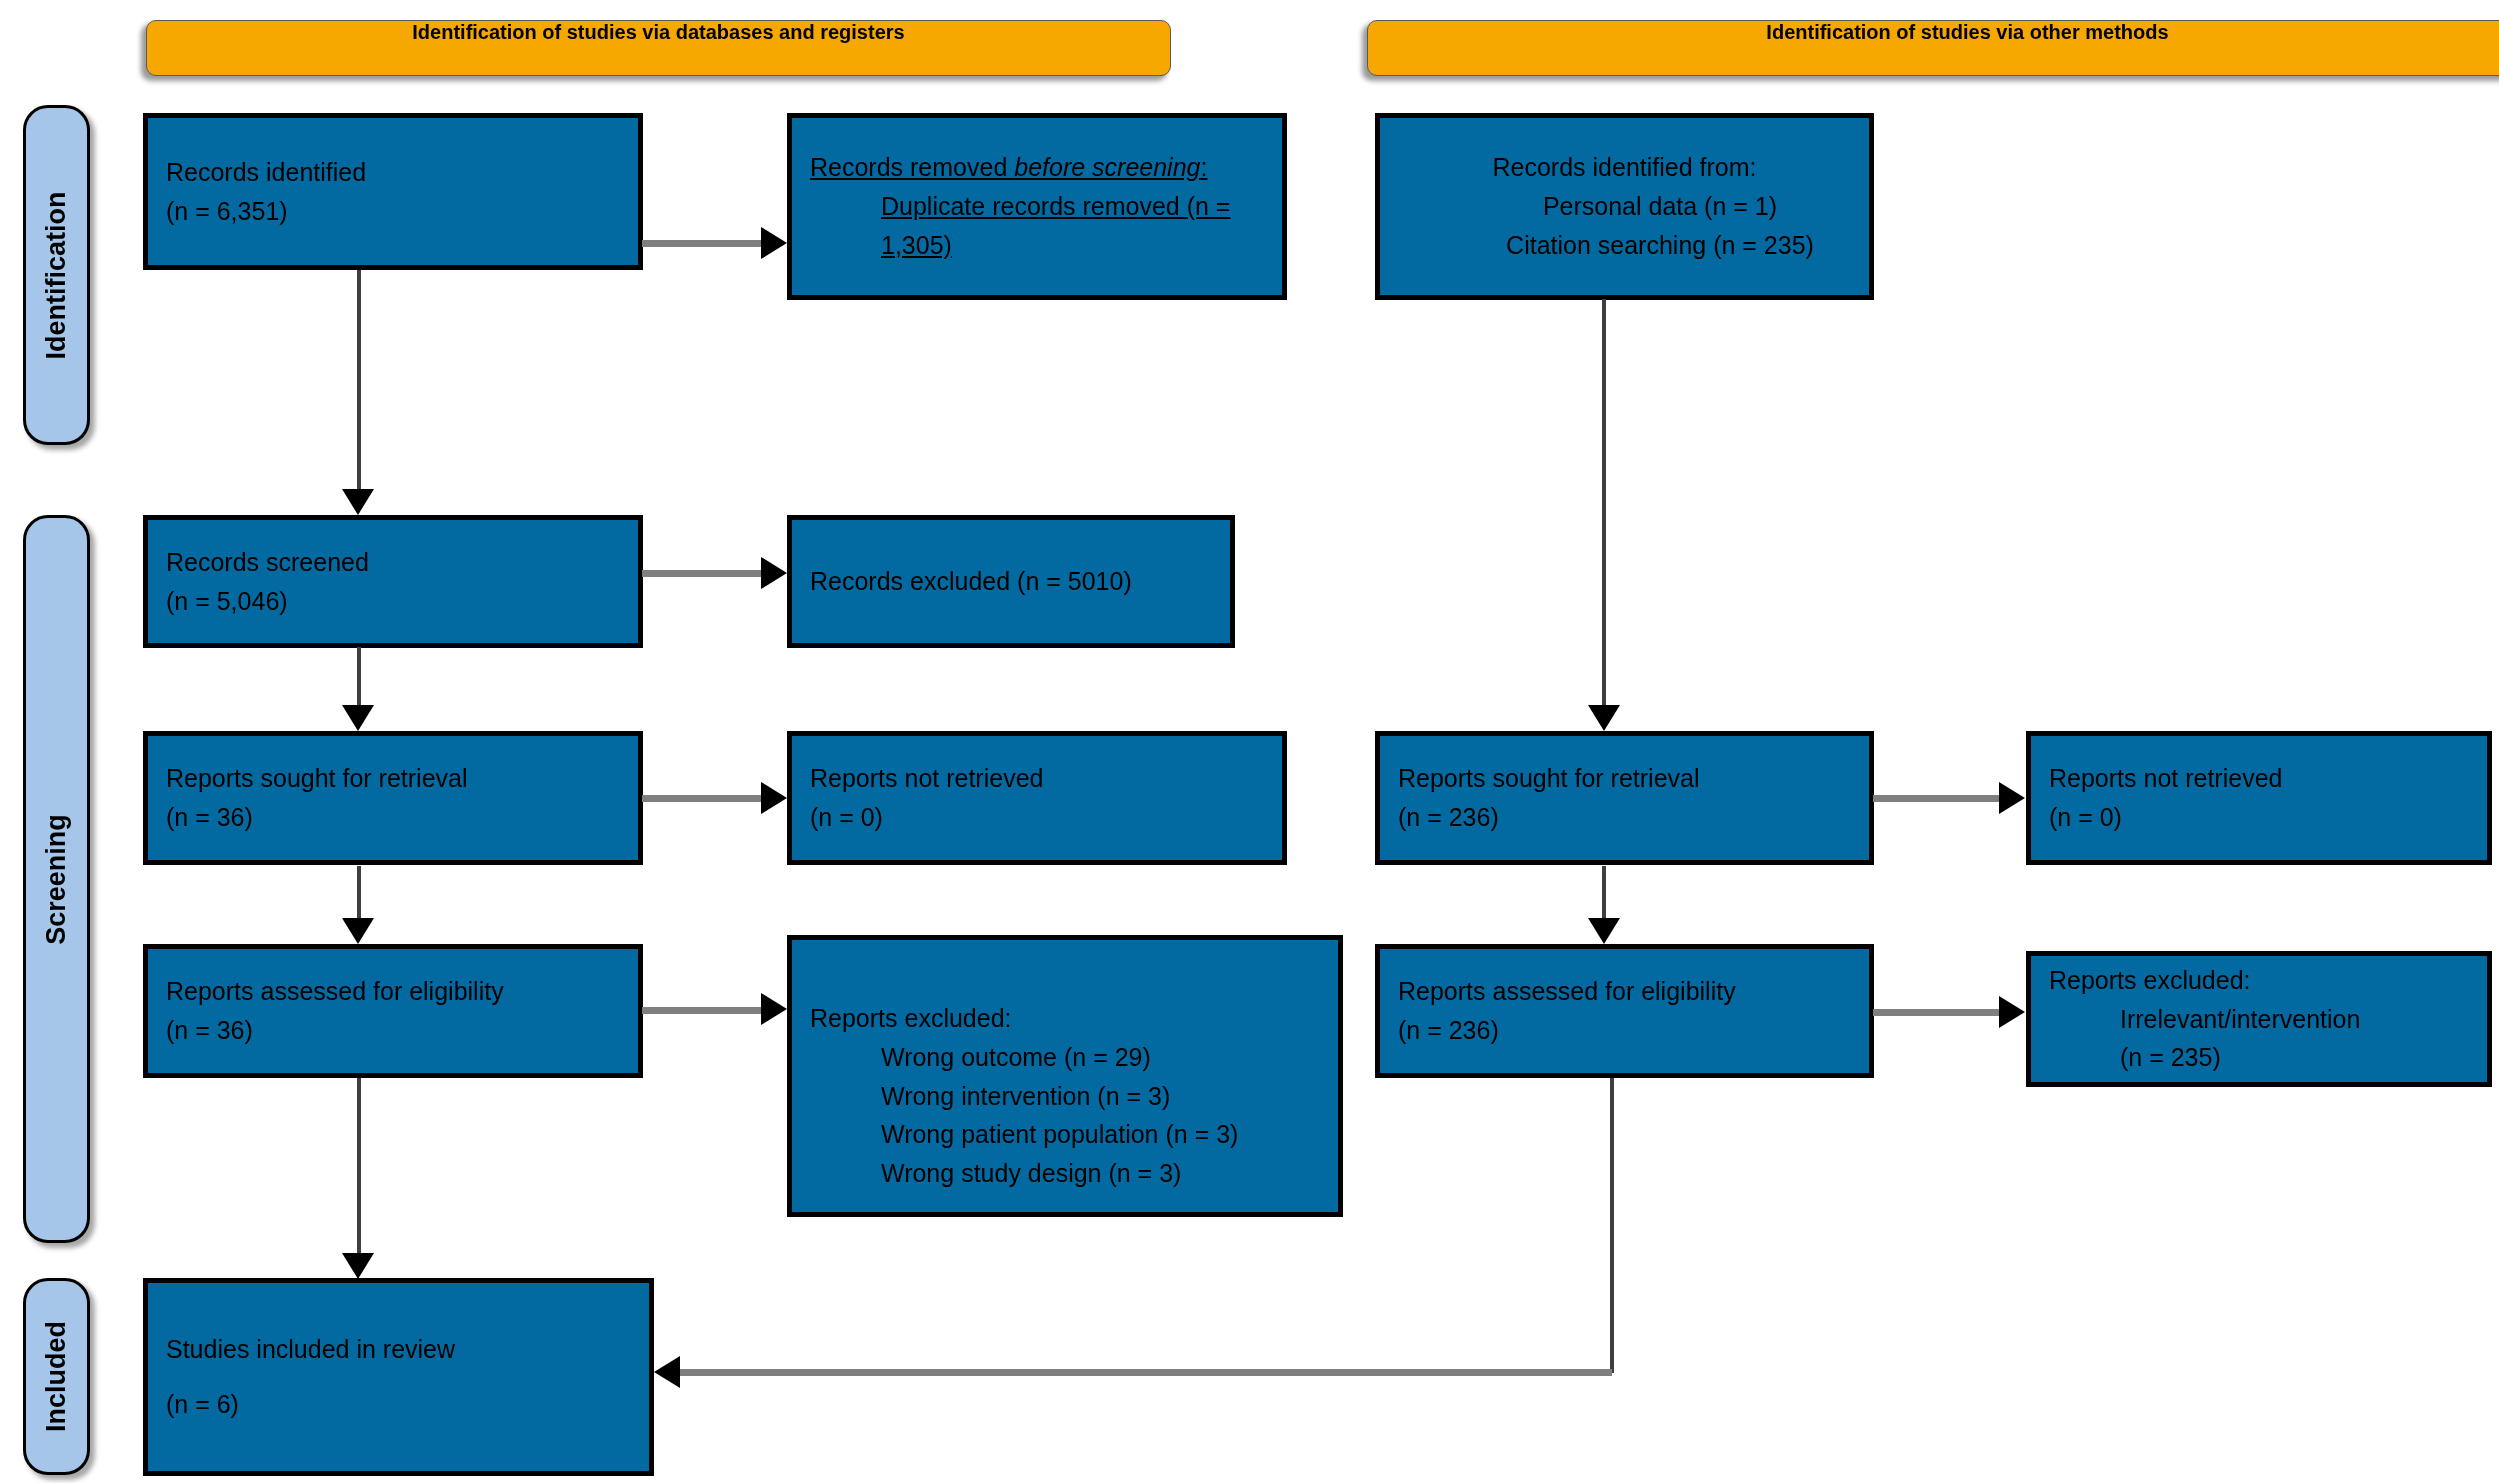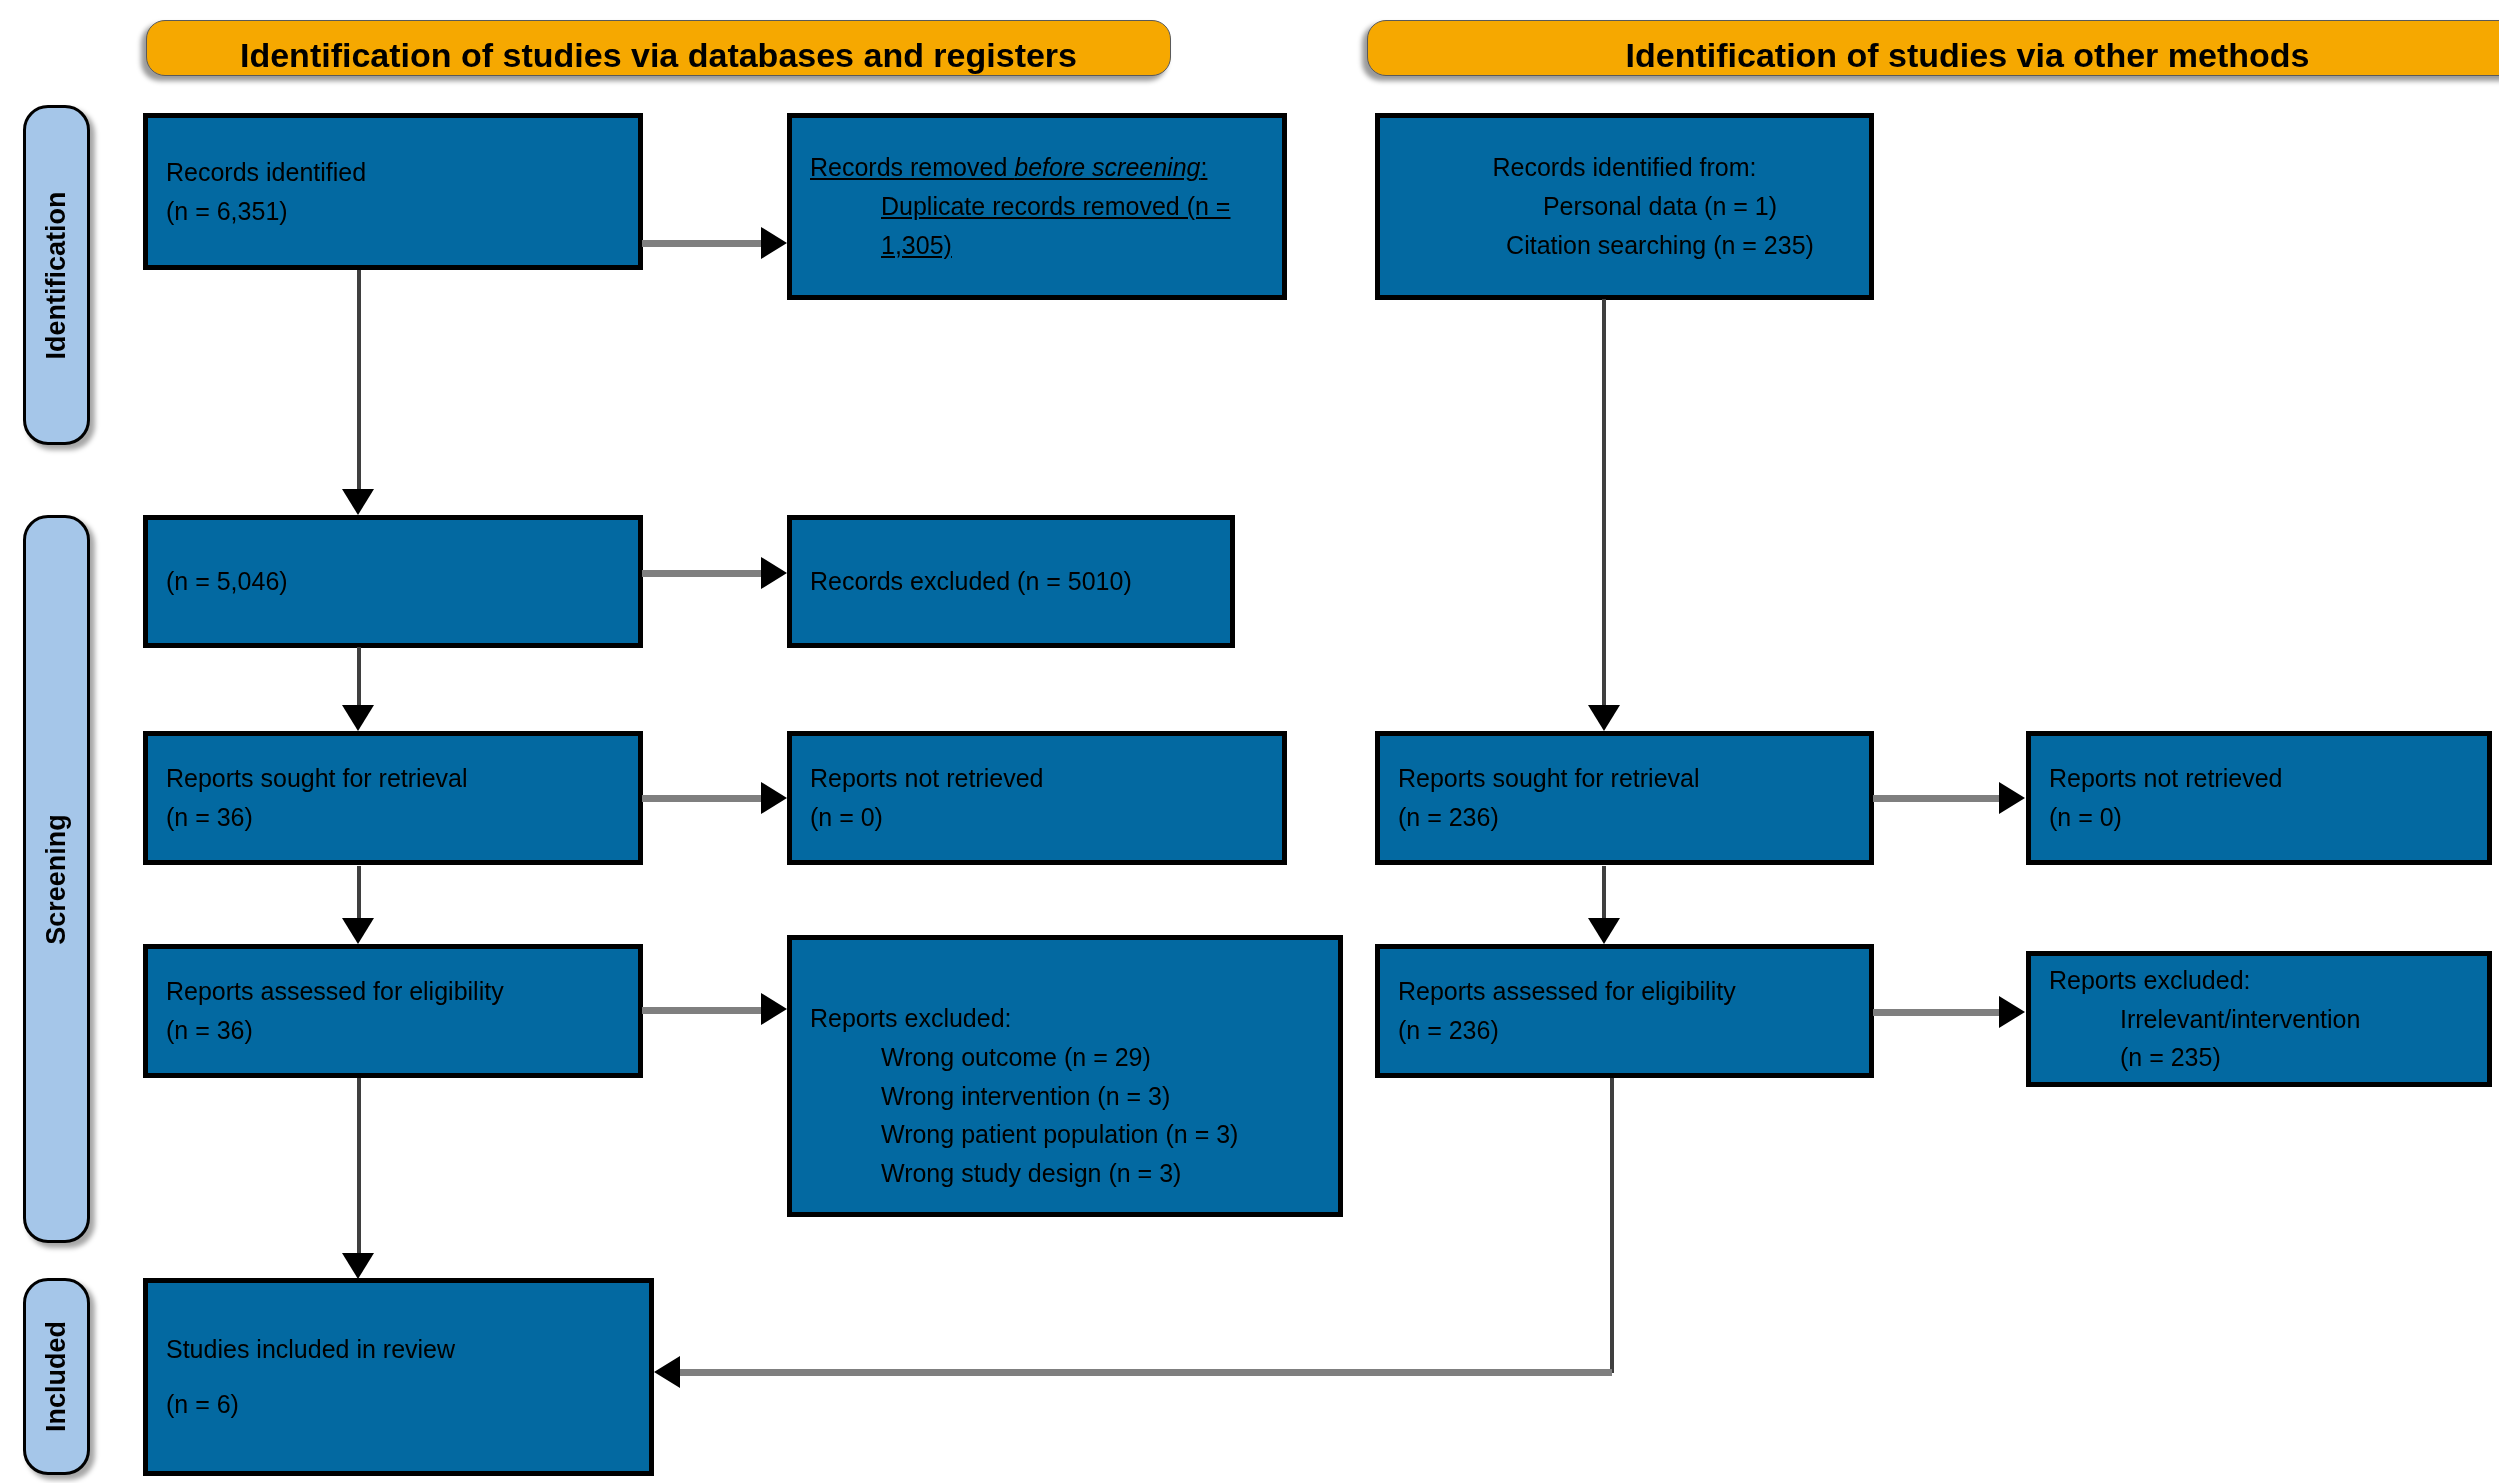--- a/index.html
+++ b/index.html
@@ -11,23 +11,23 @@
     font-size:25px;
     color:#000;
     overflow:hidden;
   }
 
   
   .banner{
     position:absolute;top:19.6px;height:56px;
     background:var(--banner-color,#F6A800);
     border:1.8px solid #5a5a5a;
-    border-radius:19px;
-    display:flex;align-items:flex-end;justify-content:center;
-    font-weight:bold;font-size:34px;
+    border-radius:10px;
+    display:flex;align-items:flex-start;justify-content:center;
+    font-weight:bold;font-size:20px;
     box-shadow:-4.2px 4.2px 5.3px rgba(0,0,0,0.40);
     box-sizing:border-box;
   }
   .banner-left{left:146px;width:1025px;}
   .banner-right{left:1367px;width:1201px;}
 
   
   .side{
     position:absolute;left:22.6px;width:67px;
     background:var(--sidebar-color,#A5C6E9);
@@ -130,20 +130,21 @@
     <div>Records identified</div>
     <div>(n = 6,351)</div>
   </div>
 
   <div class="box box-b">
     <div><span>Records removed </span><span class="italic">before screening</span><span>:</span></div>
     <div class="indent">Duplicate records removed (n = 1,305)</div>
   </div>
 
   <div class="box box-c">
+    <div>Records screened</div>
     <div>(n = 5,046)</div>
   </div>
 
   <div class="box box-d">
     <div>Records excluded (n = 5010)</div>
   </div>
 
   <div class="box box-e">
     <div>Reports sought for retrieval</div>
     <div>(n = 36)</div>

